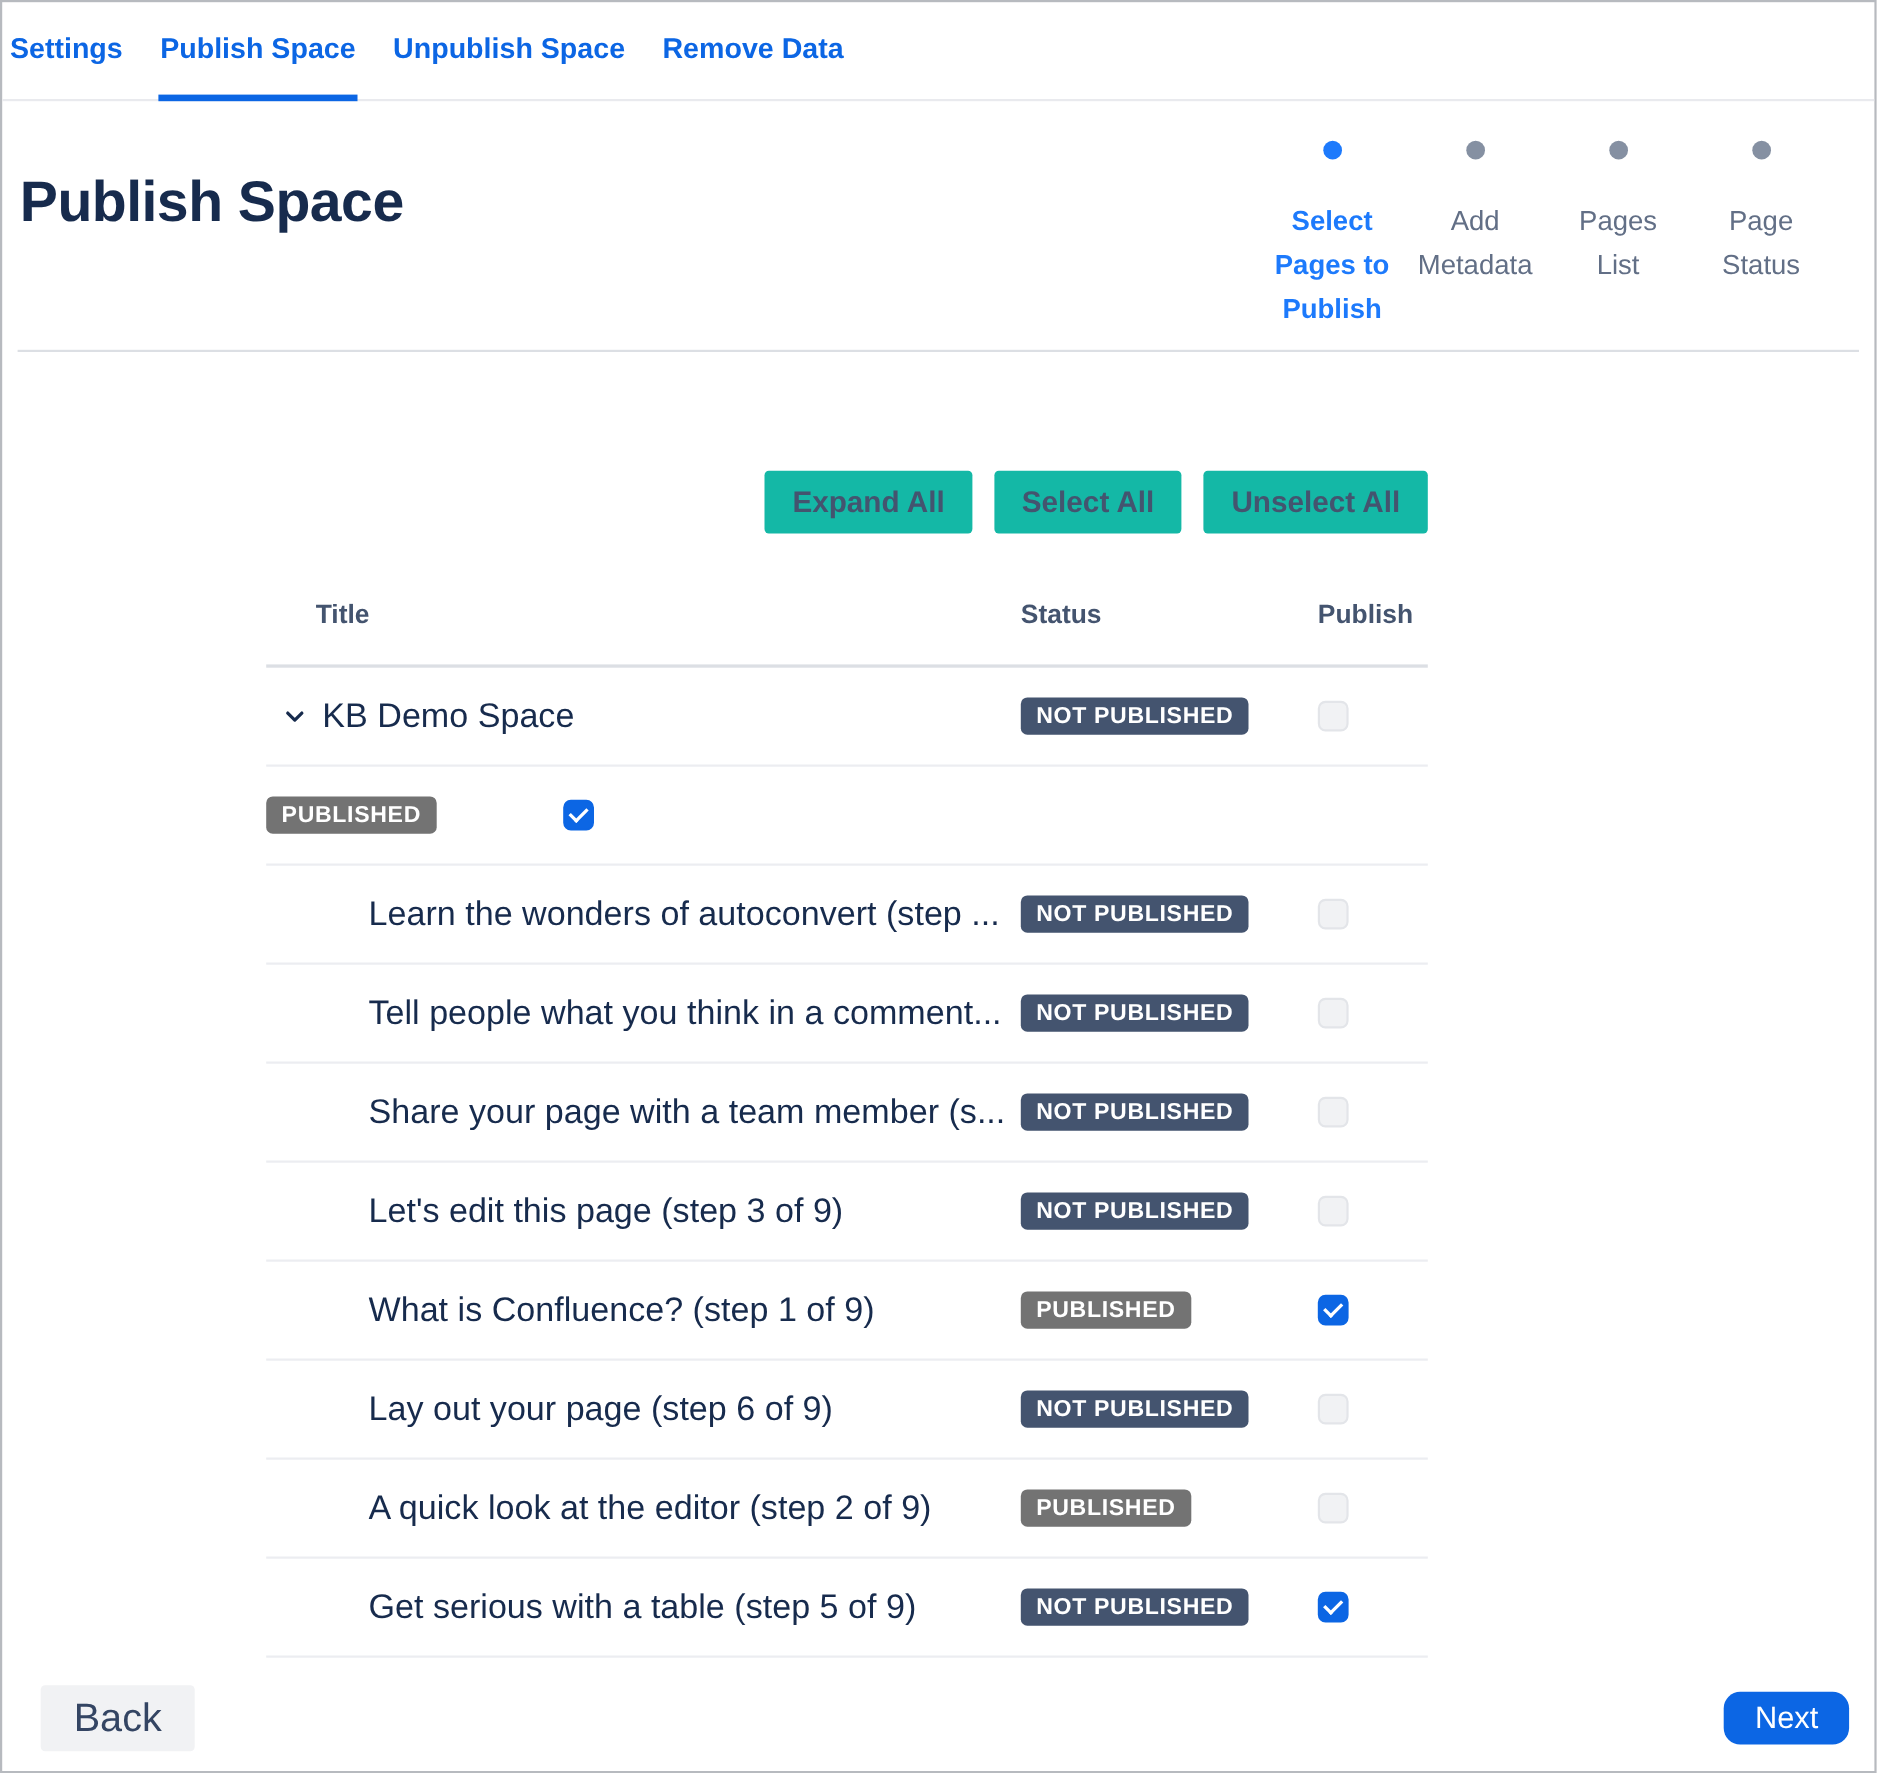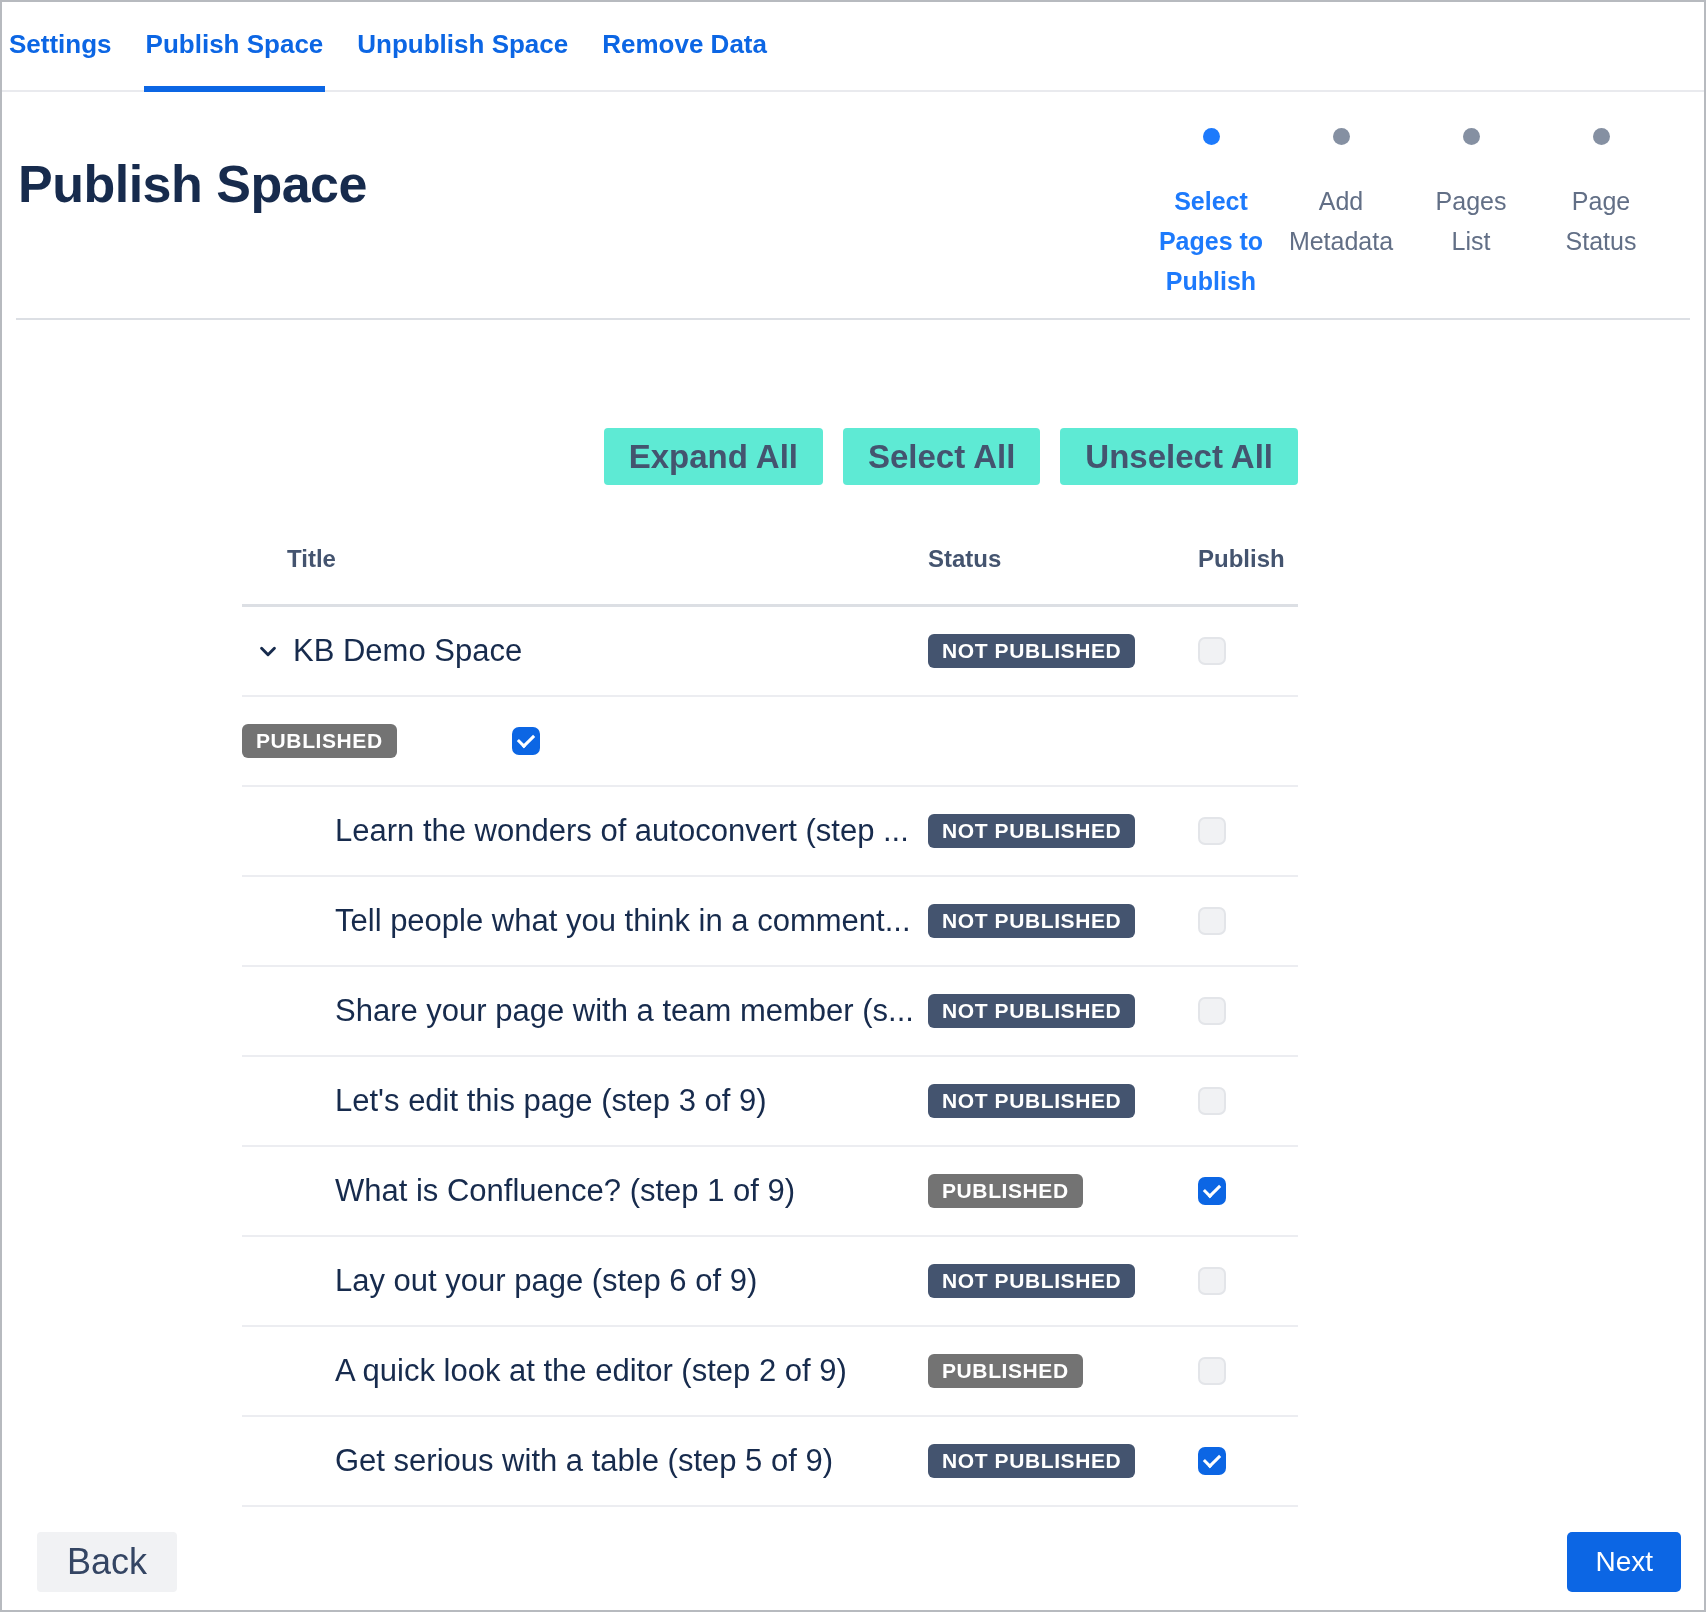--- a/index.html
+++ b/index.html
@@ -36,22 +36,22 @@
   .step { width: 106px; display: flex; flex-direction: column; align-items: center; }
   .step-dot { width: 17px; height: 17px; border-radius: 50%; background: #8590A2; margin-bottom: 36px; }
   .step.active .step-dot { background: #1D7AFC; }
   .step-label { font-size: 25px; line-height: 40px; text-align: center; color: #626F86; font-weight: 500; }
   .step.active .step-label { color: #1D7AFC; font-weight: 700; }
   .section-divider { height: 2px; background: #DCDFE4; margin: 0 14px; border: none; }
   
   .toolbar { display: flex; justify-content: flex-end; gap: 20px; margin: 108px 406px 0 0; }
   .btn-subtle {
     height: 57px; padding: 0 25px;
-    background: #5eead4; border: none; border-radius: 4px;
-    font-family: inherit; font-size: 33px; font-weight: 600; color: #44546F;
+    background: #14b8a6; border: none; border-radius: 4px;
+    font-family: inherit; font-size: 27px; font-weight: 600; color: #44546F;
     cursor: pointer; white-space: nowrap;
   }
   
   .pages-table { margin: 28px 406px 0 240px; }
   .thead {
     display: flex; align-items: center; height: 94px;
     border-bottom: 3px solid #DCDFE4;
     font-size: 24px; font-weight: 700; color: #44546F;
   }
   .cell-title { flex: 1; display: flex; align-items: center; min-width: 0; }
@@ -83,21 +83,21 @@
     border: solid #fff; border-width: 0 3px 3px 0;
     transform: rotate(45deg); margin-top: -4px;
   }
   
   .footer { display: flex; justify-content: space-between; align-items: center; margin: 25px 23px 0 35px; }
   .btn-back {
     height: 60px; padding: 0 30px; background: #F1F2F4; border: none; border-radius: 4px;
     font-family: inherit; font-size: 36px; font-weight: 500; color: #344563; cursor: pointer;
   }
   .btn-next {
-    height: 60px; padding: 0 28px; background: #0C66E4; border: none; border-radius: 5px;
+    height: 48px; padding: 0 28px; background: #0C66E4; border: none; border-radius: 15px;
     font-family: inherit; font-size: 28px; font-weight: 500; color: #ffffff; cursor: pointer;
   }
 </style>
 </head>
 <body>
 
 <nav class="tabbar">
   <div class="tab">Settings</div>
   <div class="tab active">Publish Space</div>
   <div class="tab">Unpublish Space</div>

